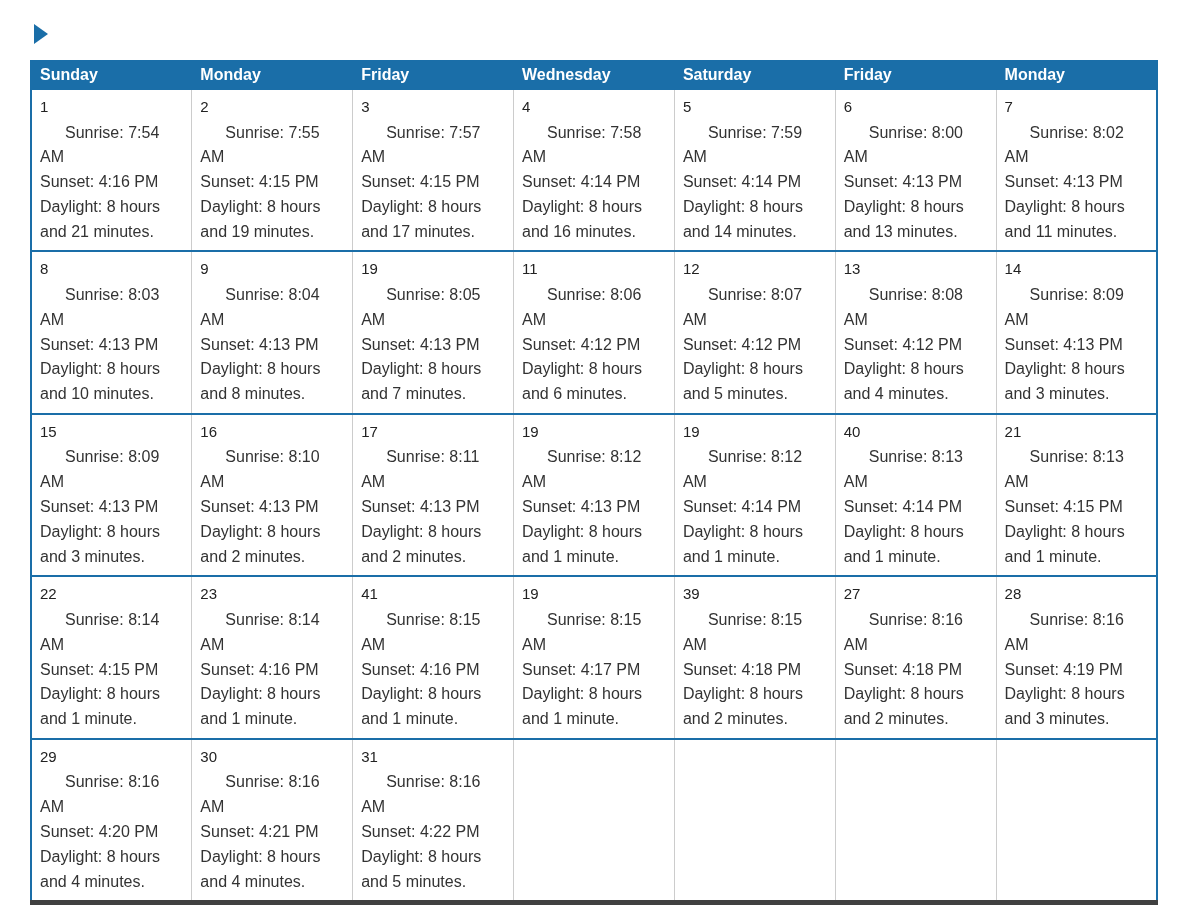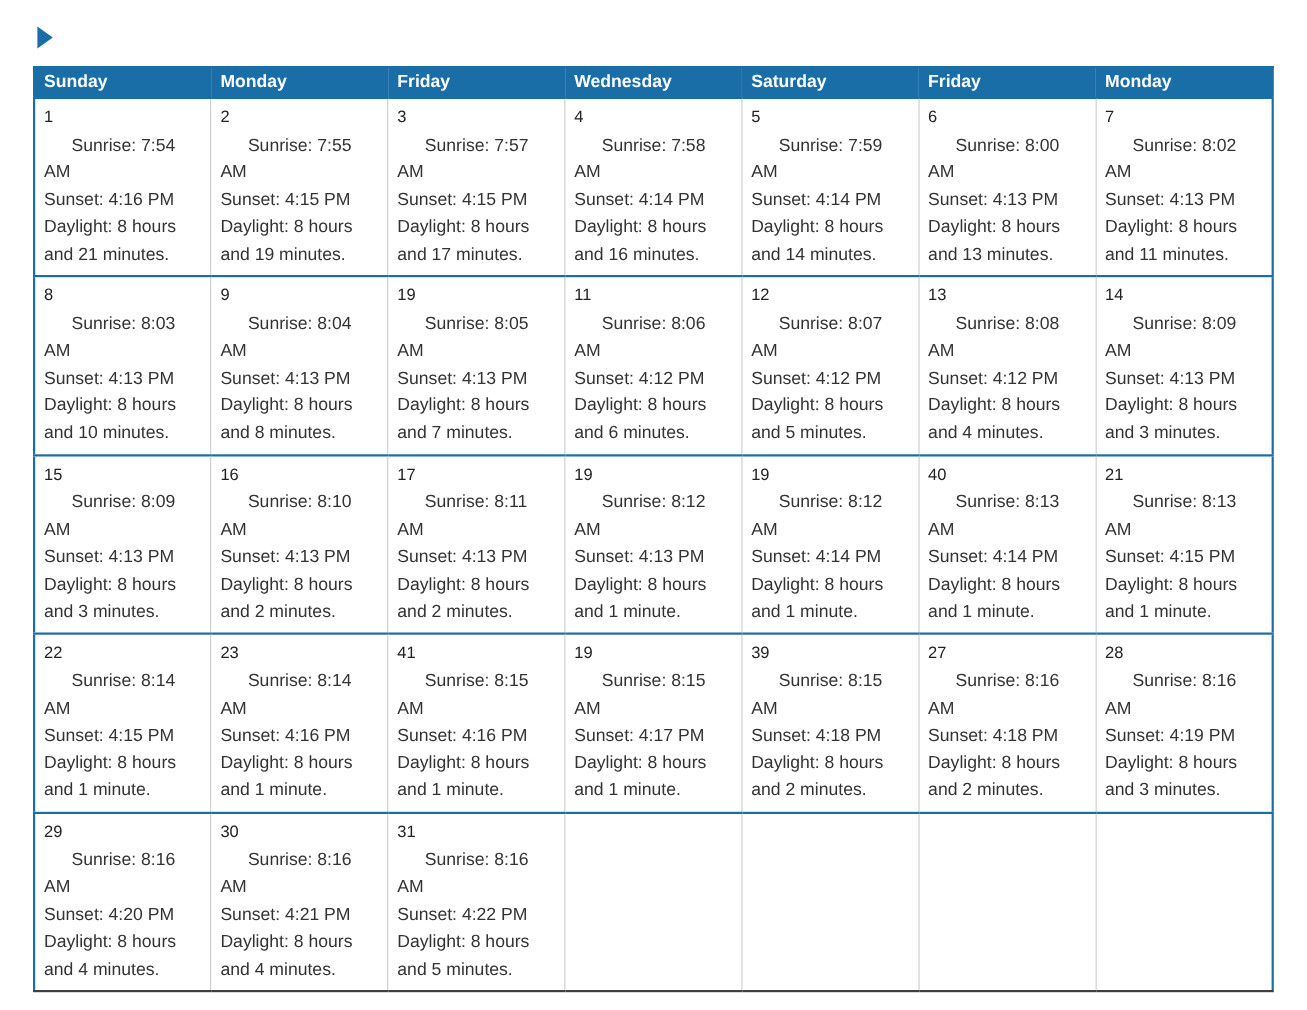--- a/index.html
+++ b/index.html
@@ -85,21 +85,21 @@
       width: 14.28%;
       min-height: 110px;
       font-size: 13px;
       color: #333;
       line-height: 1.5;
     }
     .calendar-table tr td {
       border-bottom: 1px solid #aaa;
     }
     .calendar-table tbody tr:last-child td {
-      border-bottom: 2px solid #404040;
+      border-bottom: 5px solid #404040;
     }
     .day-num {
       font-size: 15px;
       font-weight: normal;
       color: #222;
       display: block;
       margin-bottom: 2px;
     }
     .day-info {
       font-size: 16px;

